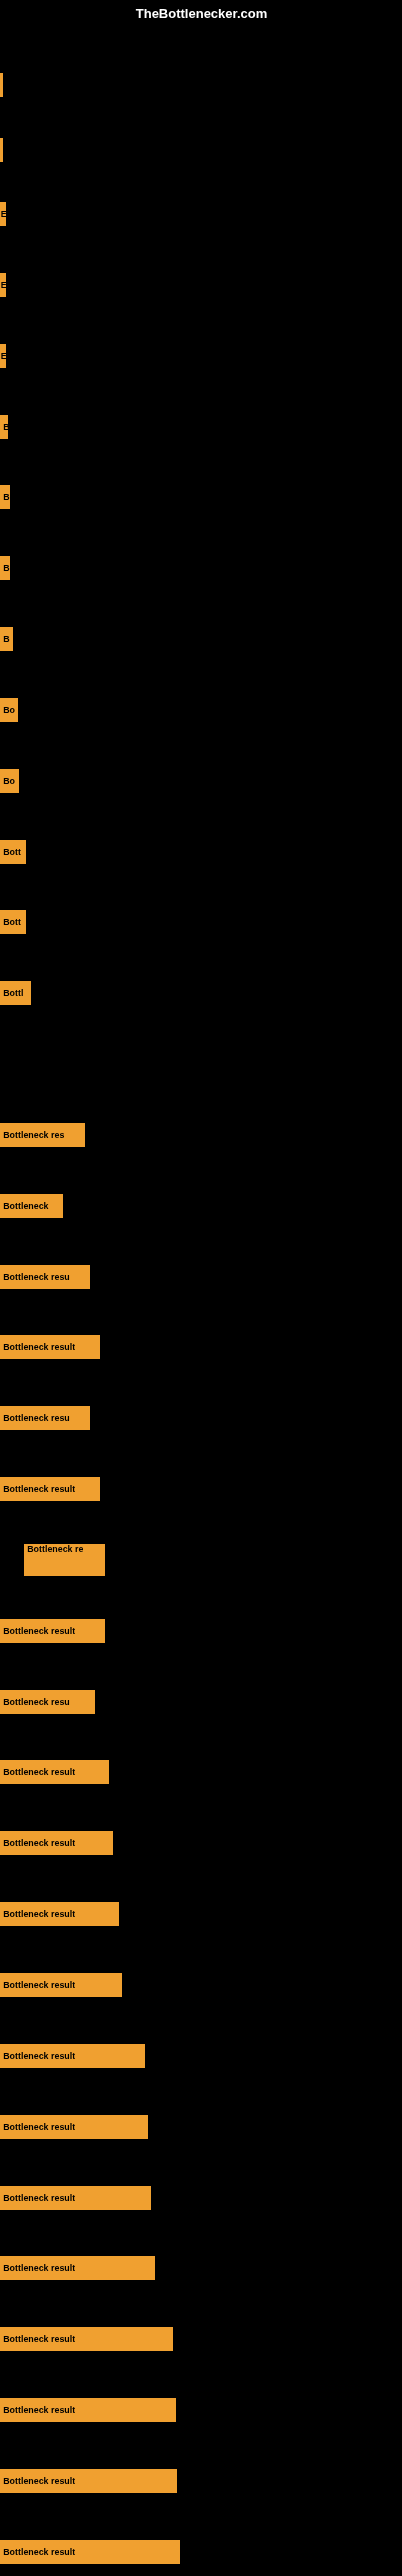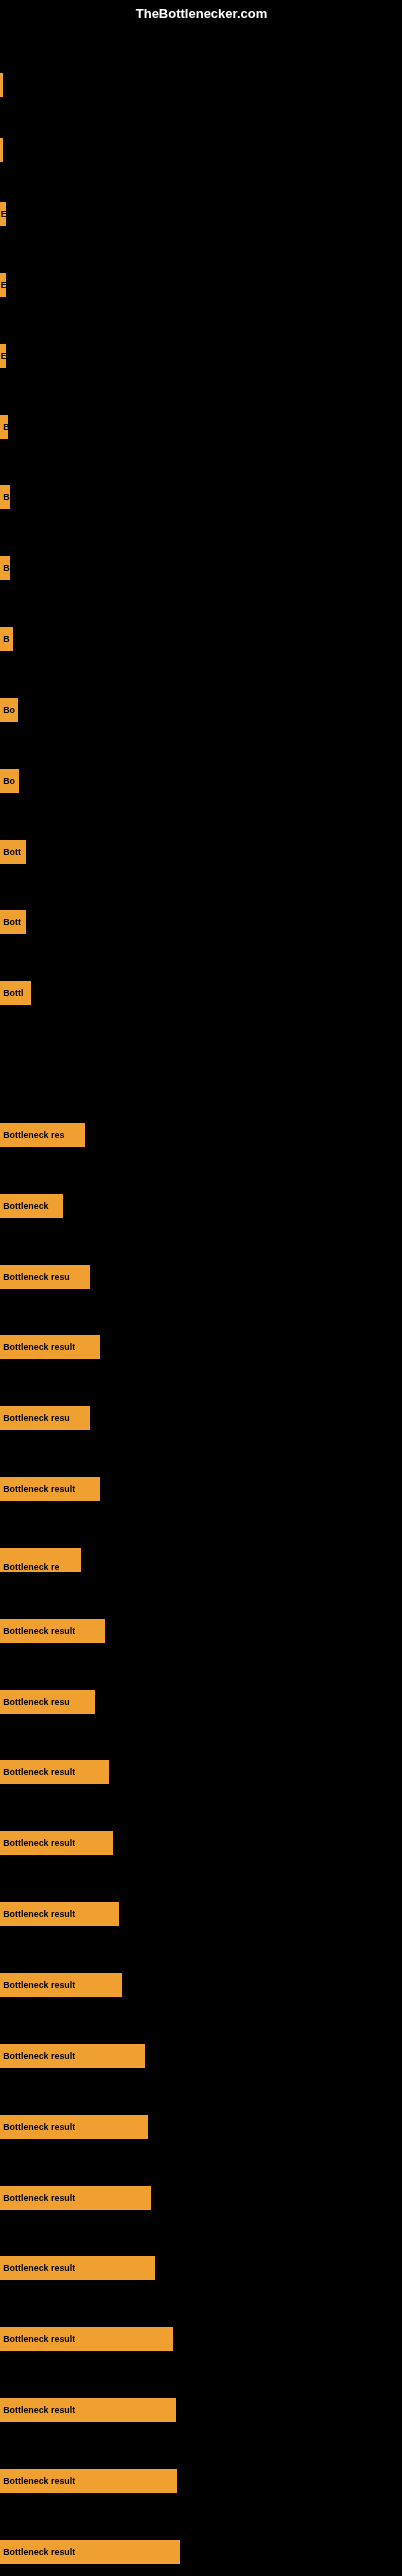--- a/index.html
+++ b/index.html
@@ -123,21 +123,21 @@
       <div style="background-color: rgb(240, 160, 48); height: 24px; width: 90px; display: flex; align-items: center; padding-left: 3.2px; min-width: 90px;">
         <span style="color: rgb(0, 0, 0); font-size: 8.9px; font-weight: bold; white-space: nowrap; overflow: hidden;">Bottleneck resu</span>
       </div>
     </div>
     <div style="position: absolute; top: 1436px; left: 0px; width: 403px; height: 56px; display: flex; align-items: center;">
       <div style="background-color: rgb(240, 160, 48); height: 24px; width: 100px; display: flex; align-items: center; padding-left: 3.2px; min-width: 100px;">
         <span style="color: rgb(0, 0, 0); font-size: 8.9px; font-weight: bold; white-space: nowrap; overflow: hidden;">Bottleneck result</span>
       </div>
     </div>
     <div style="position: absolute; top: 1507px; left: 0px; width: 403px; height: 56px; display: flex; align-items: center;">
-      <div style="background-color: rgb(240, 160, 48); height: 24px; width: 81px; display: flex; align-items: flex-end; padding-left: 3.2px; min-width: 81px;">
+      <div style="background-color: rgb(240, 160, 48); height: 32px; width: 81px; display: flex; align-items: flex-start; padding-left: 3.2px; min-width: 81px; margin-left: 24px;">
         <span style="color: rgb(0, 0, 0); font-size: 8.9px; font-weight: bold; white-space: nowrap; overflow: hidden;">Bottleneck re</span>
       </div>
     </div>
     <div style="position: absolute; top: 1578px; left: 0px; width: 403px; height: 56px; display: flex; align-items: center;">
       <div style="background-color: rgb(240, 160, 48); height: 24px; width: 105px; display: flex; align-items: center; padding-left: 3.2px; min-width: 105px;">
         <span style="color: rgb(0, 0, 0); font-size: 8.9px; font-weight: bold; white-space: nowrap; overflow: hidden;">Bottleneck result</span>
       </div>
     </div>
     <div style="position: absolute; top: 1649px; left: 0px; width: 403px; height: 56px; display: flex; align-items: center;">
       <div style="background-color: rgb(240, 160, 48); height: 24px; width: 95px; display: flex; align-items: center; padding-left: 3.2px; min-width: 95px;">

